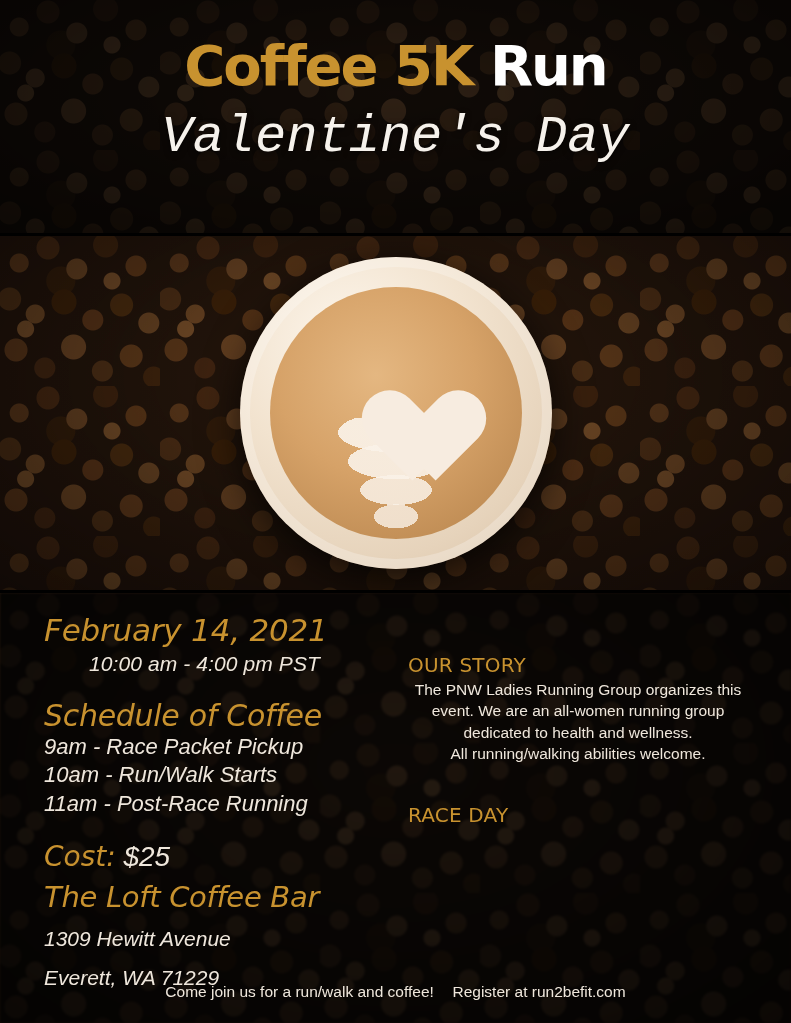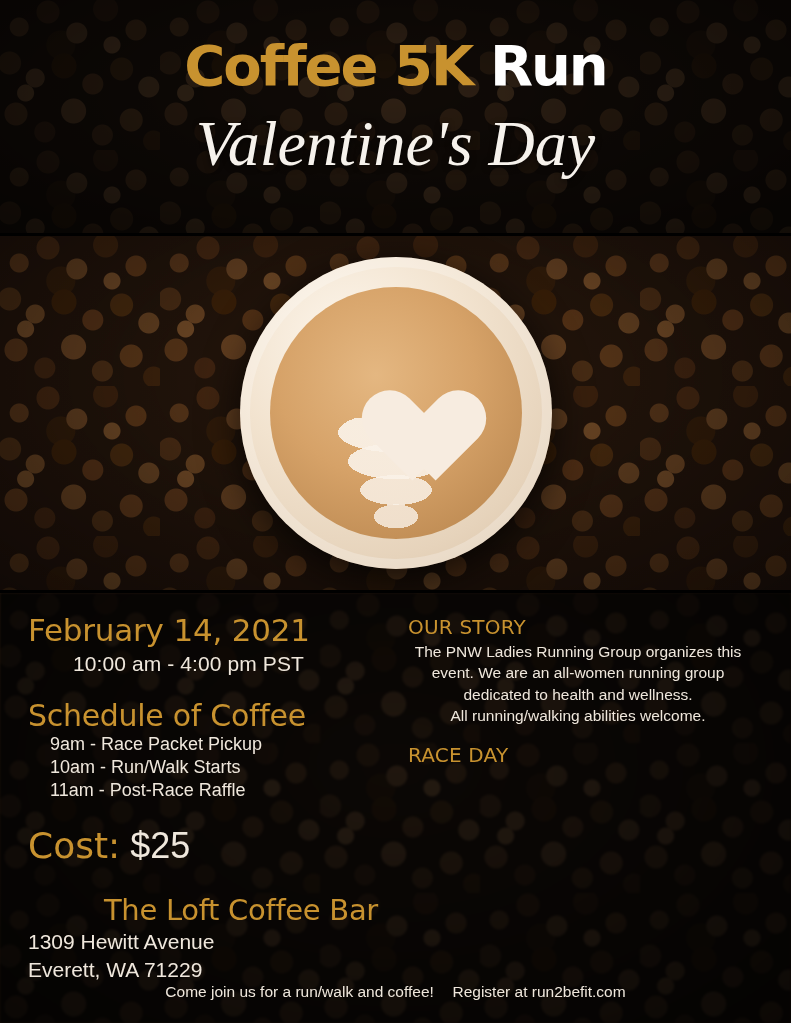--- a/index.html
+++ b/index.html
@@ -83,23 +83,23 @@
     color: #c8922f;
     line-height: 1;
   }
   .title-main .word-run { color: #ffffff; }
   .title-script {
     position: absolute;
     left: 50%;
     transform: translateX(-50%);
     top: 112px;
     white-space: nowrap;
-    font-family: Liberation Serif, serif;
+    font-family: Liberation Mono, monospace;
     font-style: italic;
-    font-size: 64px;
+    font-size: 52px;
     color: #f6f2ec;
     line-height: 1;
     text-shadow: 0 2px 6px rgba(0,0,0,0.6);
   }
 
   
   .photo {
     position: absolute;
     left: 0;
     top: 233px;
@@ -179,23 +179,24 @@
   }
   .body-section .beans { filter: brightness(0.32) saturate(0.85) blur(1px); }
   .body-inner {
     position: absolute;
     inset: 0;
     z-index: 3;
   }
 
   .col-left {
     position: absolute;
-    left: 28px;
+    left: 44px;
     top: 20px;
     width: 350px;
+    font-style: italic;
   }
   .col-right {
     position: absolute;
     left: 408px;
     top: 22px;
     width: 340px;
   }
 
   .date-line {
     font-family: "DejaVu Sans", sans-serif;
@@ -212,62 +213,60 @@
     margin-left: 45px;
   }
   .section-heading-gold {
     font-family: "DejaVu Sans", sans-serif;
     font-size: 30px;
     color: #c8922f;
     margin-top: 22px;
     letter-spacing: -0.3px;
   }
   .schedule-item {
-    font-size: 18px;
+    font-size: 22px;
     color: #efe7dc;
     line-height: 1.3;
-    margin-left: 22px;
   }
   .cost-line {
     margin-top: 22px;
-    font-size: 36px;
+    font-size: 28px;
     color: #efe7dc;
   }
   .cost-line .cost-label {
     color: #c8922f;
     font-family: "DejaVu Sans", sans-serif;
   }
   .venue {
-    margin-top: 26px;
+    margin-top: 7px;
     font-family: "DejaVu Sans", sans-serif;
     font-size: 29px;
     color: #c8922f;
     letter-spacing: -0.3px;
-    text-align: right;
   }
   .addr {
     font-size: 21px;
     color: #efe7dc;
     line-height: 1.25;
-    margin-top: 2px;
+    margin-top: 12px;
   }
 
   .r-head {
     font-family: "DejaVu Sans", sans-serif;
     font-size: 20px;
     color: #c8922f;
     letter-spacing: 0.2px;
   }
   .r-head + .r-body { margin-top: 2px; }
   .r-body {
     font-size: 15.5px;
     color: #efe7dc;
     line-height: 1.38;
   }
-  .r-block { margin-bottom: 16px; }
+  .r-block { margin-bottom: 16px; margin-top: 38px; }
 
   .footer {
     position: absolute;
     left: 0;
     bottom: 22px;
     width: 791px;
     text-align: center;
     font-size: 15.5px;
     color: #efe7dc;
     z-index: 4;
@@ -304,21 +303,21 @@
     <div class="beans"></div>
     <div class="body-inner">
 
       <div class="col-left">
         <div class="date-line">February 14, 2021</div>
         <div class="time-line">10:00 am - 4:00 pm PST</div>
 
         <div class="section-heading-gold">Schedule of Coffee</div>
         <div class="schedule-item">9am - Race Packet Pickup</div>
         <div class="schedule-item">10am - Run/Walk Starts</div>
-        <div class="schedule-item">11am - Post-Race Raffle</div>
+        <div class="schedule-item">11am - Post-Race Running</div>
 
         <div class="cost-line">
           <span class="cost-label">Cost:</span>
           <span>$25</span>
         </div>
 
         <div class="venue">The Loft Coffee Bar</div>
         <div class="addr">1309 Hewitt Avenue</div>
         <div class="addr">Everett, WA 71229</div>
       </div>

